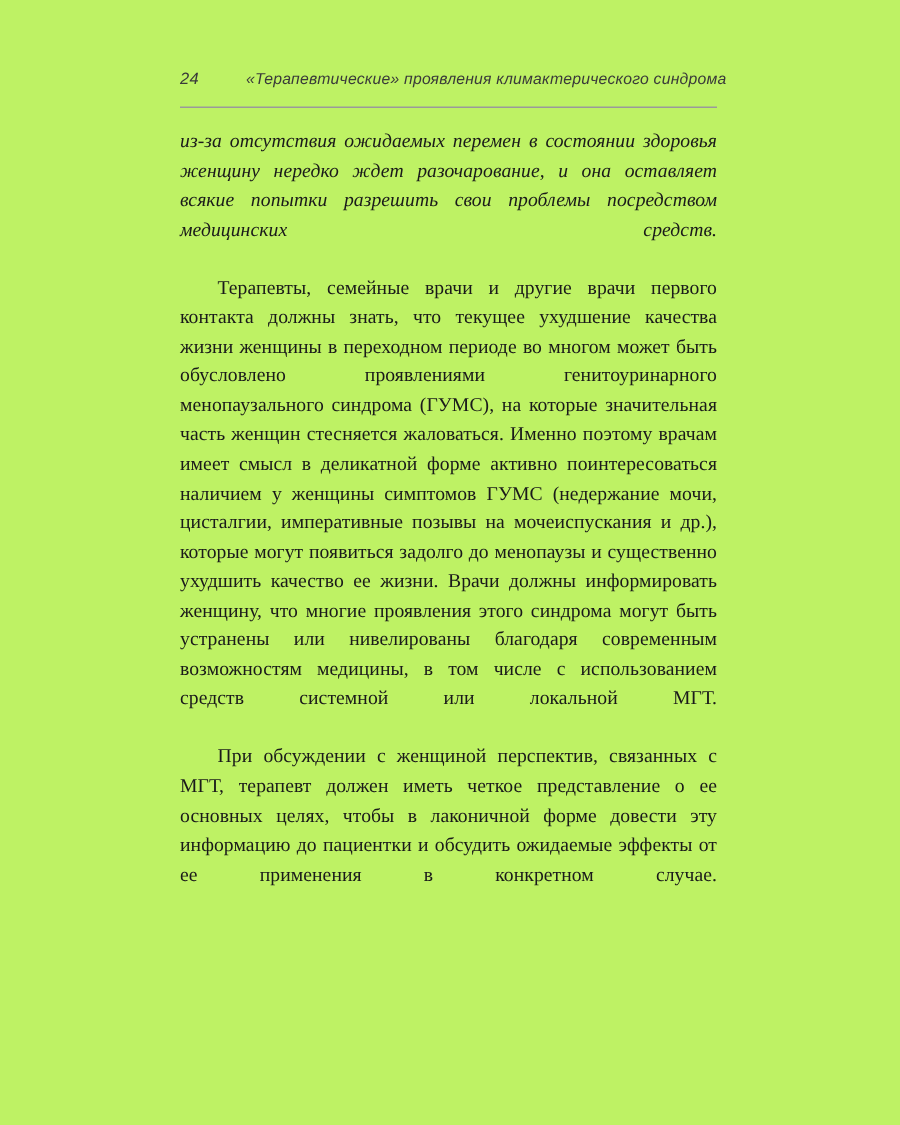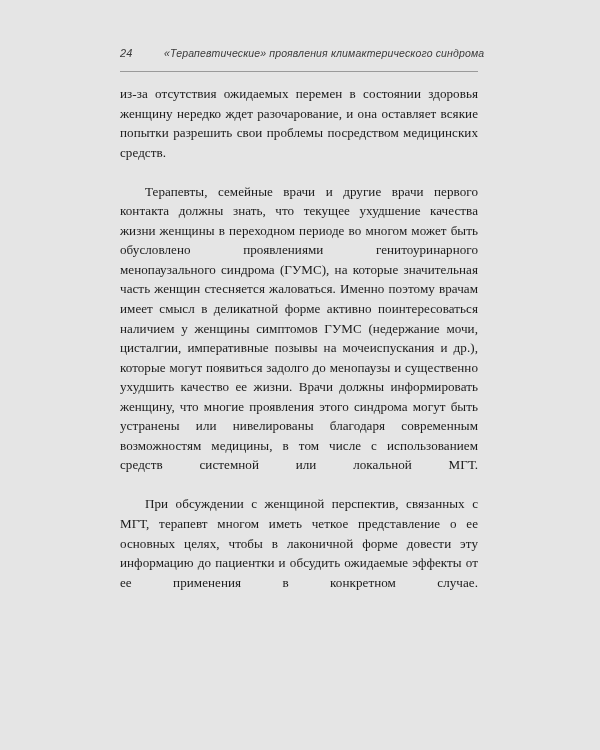--- a/index.html
+++ b/index.html
@@ -11,21 +11,21 @@
   body {
     font-family: "Liberation Serif", "DejaVu Serif", serif;
     color: #1c1c1c;
     -webkit-font-smoothing: antialiased;
   }
 
   .page {
     position: relative;
     width: 600px;
     height: 750px;
-    background: #e5e5e5;
+    background: #bef264;
     overflow: hidden;
     box-sizing: border-box;
   }
 
   
   .running-head {
     position: absolute;
     left: 120px;
     top: 47px;
     width: 358px;
@@ -77,20 +77,21 @@
     text-indent: 25px;
     font-size: 13.1px;
     line-height: 19.55px;
     letter-spacing: 0.05px;
     word-spacing: 0.2px;
     hyphens: manual;
     color: #1a1a1a;
   }
   p.body.first {
     text-indent: 0;
+    font-style: italic;
   }
   
   p.body::after {
     content: "";
     display: inline-block;
     width: 100%;
   }
 </style>
 </head>
 <body>
@@ -100,16 +101,16 @@
   <div class="running-head">
     <span class="folio">24</span>
     <span class="head-title">«Терапевтические» проявления климактерического синдрома</span>
   </div>
 
   <div class="head-rule"></div>
 
   <div class="textblock">
     <p class="body first">из-за отсутствия ожидаемых перемен в состоянии здоровья женщину нередко ждет разочарование, и она оставляет всякие попытки разрешить свои проблемы посредством медицинских средств.</p>
     <p class="body">Терапевты, семейные врачи и другие врачи первого контакта должны знать, что текущее ухудшение качества жизни женщины в переходном периоде во многом может быть обусловлено проявлениями генитоуринарного менопаузального синдрома (ГУМС), на которые значительная часть женщин стесняется жаловаться. Именно поэтому врачам имеет смысл в деликатной форме активно поинтересоваться наличием у женщины симптомов ГУМС (недержание мочи, цисталгии, императивные позывы на мочеиспускания и др.), которые могут появиться задолго до менопаузы и существенно ухудшить качество ее жизни. Врачи должны информировать женщину, что многие проявления этого синдрома могут быть устранены или нивелированы благодаря современным возможностям медицины, в том числе с использованием средств системной или локальной МГТ.</p>
-    <p class="body">При обсуждении с женщиной перспектив, связанных с МГТ, терапевт многом иметь четкое представление о ее основных целях, чтобы в лаконичной форме довести эту информацию до пациентки и обсудить ожидаемые эффекты от ее применения в конкретном случае.</p>
+    <p class="body">При обсуждении с женщиной перспектив, связанных с МГТ, терапевт должен иметь четкое представление о ее основных целях, чтобы в лаконичной форме довести эту информацию до пациентки и обсудить ожидаемые эффекты от ее применения в конкретном случае.</p>
   </div>
 
 </div>
 
 </body></html>

